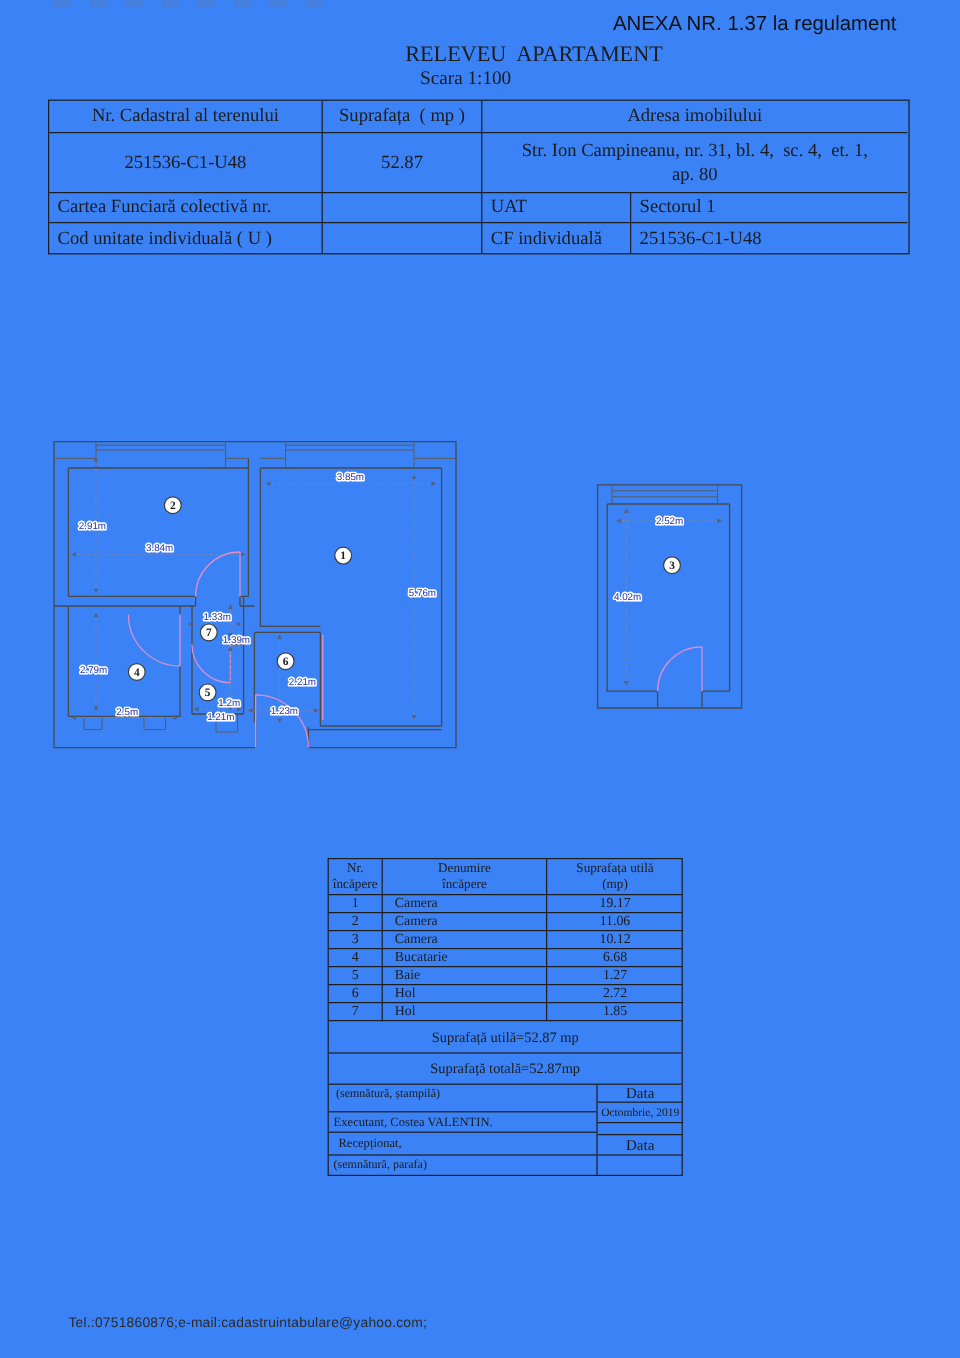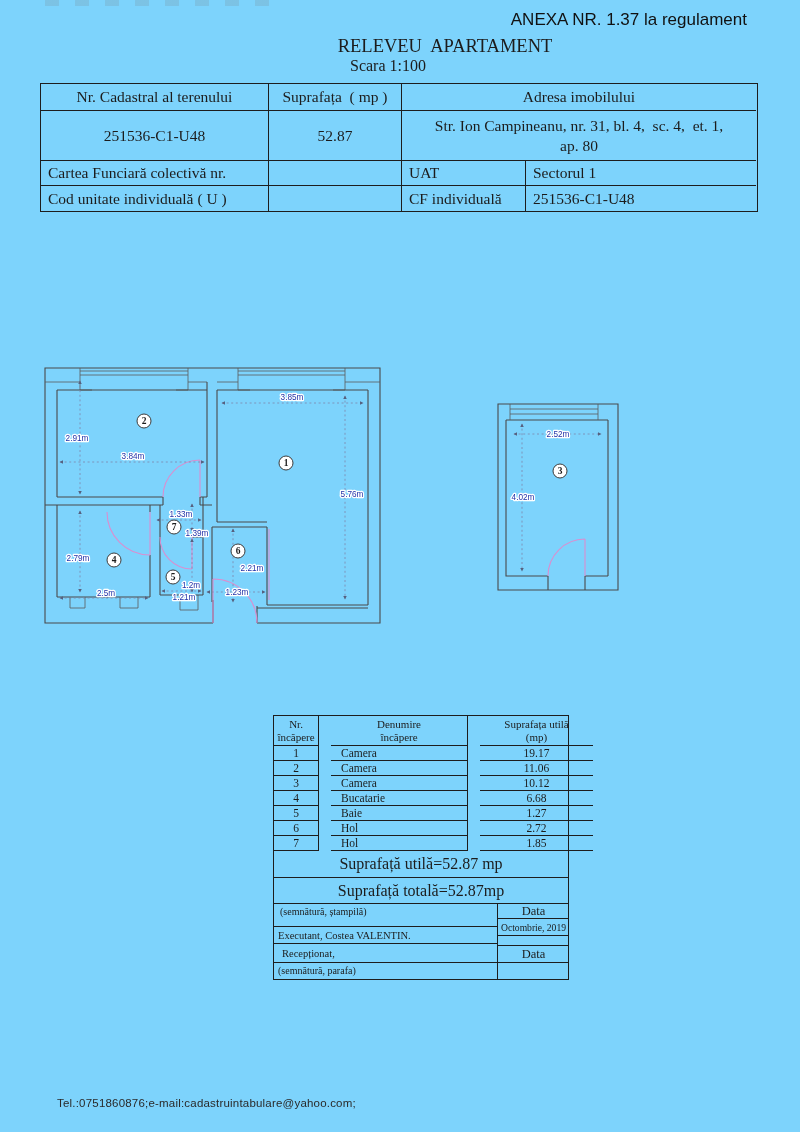--- a/index.html
+++ b/index.html
@@ -1,17 +1,17 @@
 <!DOCTYPE html>
 <html><head>
 <meta charset="utf-8">
 <style>
   * { margin:0; padding:0; box-sizing:border-box; }
   html,body { background:#ffffff; }
-  .page { position:relative; width:800px; height:1132px; background:#7dd3fc;
+  .page { position:relative; width:800px; height:1132px; background:#3b82f6;
           font-family:"Liberation Serif", serif; color:#1c1c1c; overflow:hidden; }
   .abs { position:absolute; }
   .pre { white-space:pre; }
 
   
   .annex-label { top:10px; right:53px; font-family:"Liberation Sans", sans-serif;
                  font-size:17px; color:#111; }
   .doc-title  { top:36px; left:445px; transform:translateX(-50%); font-size:18.5px; }
   .doc-scale  { top:57px; left:388px; transform:translateX(-50%); font-size:16px; }
 
@@ -35,30 +35,30 @@
   .dimln  { stroke:#7d86ab; stroke-width:0.8; fill:none; stroke-dasharray:2 2.6; }
   text.dim { font-family:"Liberation Sans", sans-serif; font-size:8.2px; fill:#2233a8;
              text-anchor:middle; paint-order:stroke; stroke:#ffffff; stroke-width:2.6px;
              stroke-linejoin:round; }
   circle.rcirc { stroke:#3c3c3c; stroke-width:1; fill:#ffffff; }
   text.rn { font-family:"Liberation Serif", serif; font-size:9.5px; font-weight:bold;
             fill:#1c1c1c; text-anchor:middle; }
 
   
   .rtable { left:273px; top:715px; width:296px; border:1.2px solid #1d1d1d; font-size:11.5px; }
-  .rhead, .rrow { display:grid; grid-template-columns:45px 137px 113px;gap:12px; }
+  .rhead, .rrow { display:grid; grid-template-columns:45px 137px 113px; }
   .rhead { height:30px; font-size:11px; line-height:1.1; }
   .rrow  { height:15px; }
   .rc { border-right:1px solid #1d1d1d; border-bottom:1px solid #1d1d1d;
         display:flex; align-items:center; justify-content:center; text-align:center; }
   .rc:last-child { border-right:none; }
   .rc.left { justify-content:flex-start; padding-left:10px; text-align:left; }
   .rc.hcell { flex-direction:column; justify-content:center; }
   .band { height:27px; border-bottom:1px solid #1d1d1d; display:flex; align-items:center;
-          justify-content:center; font-size:16px;text-align:right; }
+          justify-content:center; font-size:12px;text-align:right; }
   .band.b2 { height:26px; }
   
   .sig { display:grid; grid-template-columns:224px 71px; height:75px; }
   .sigL { border-right:1px solid #1d1d1d; }
   .sigL .r, .sigR .r { border-bottom:1px solid #1d1d1d; display:flex; align-items:center; }
   .sigL .r:last-child, .sigR .r:last-child { border-bottom:none; }
   .sigL .r1 { height:17px; font-size:10.5px; padding-left:4px; }
   .sigL .r2 { height:23px; font-size:10px; padding-left:6px; align-items:flex-start; padding-top:2px; }
   .sigL .r3 { height:19px; font-size:10.5px; padding-left:8px; }
   .sigL .r4 { height:15px; font-size:10px; padding-left:4px; }

